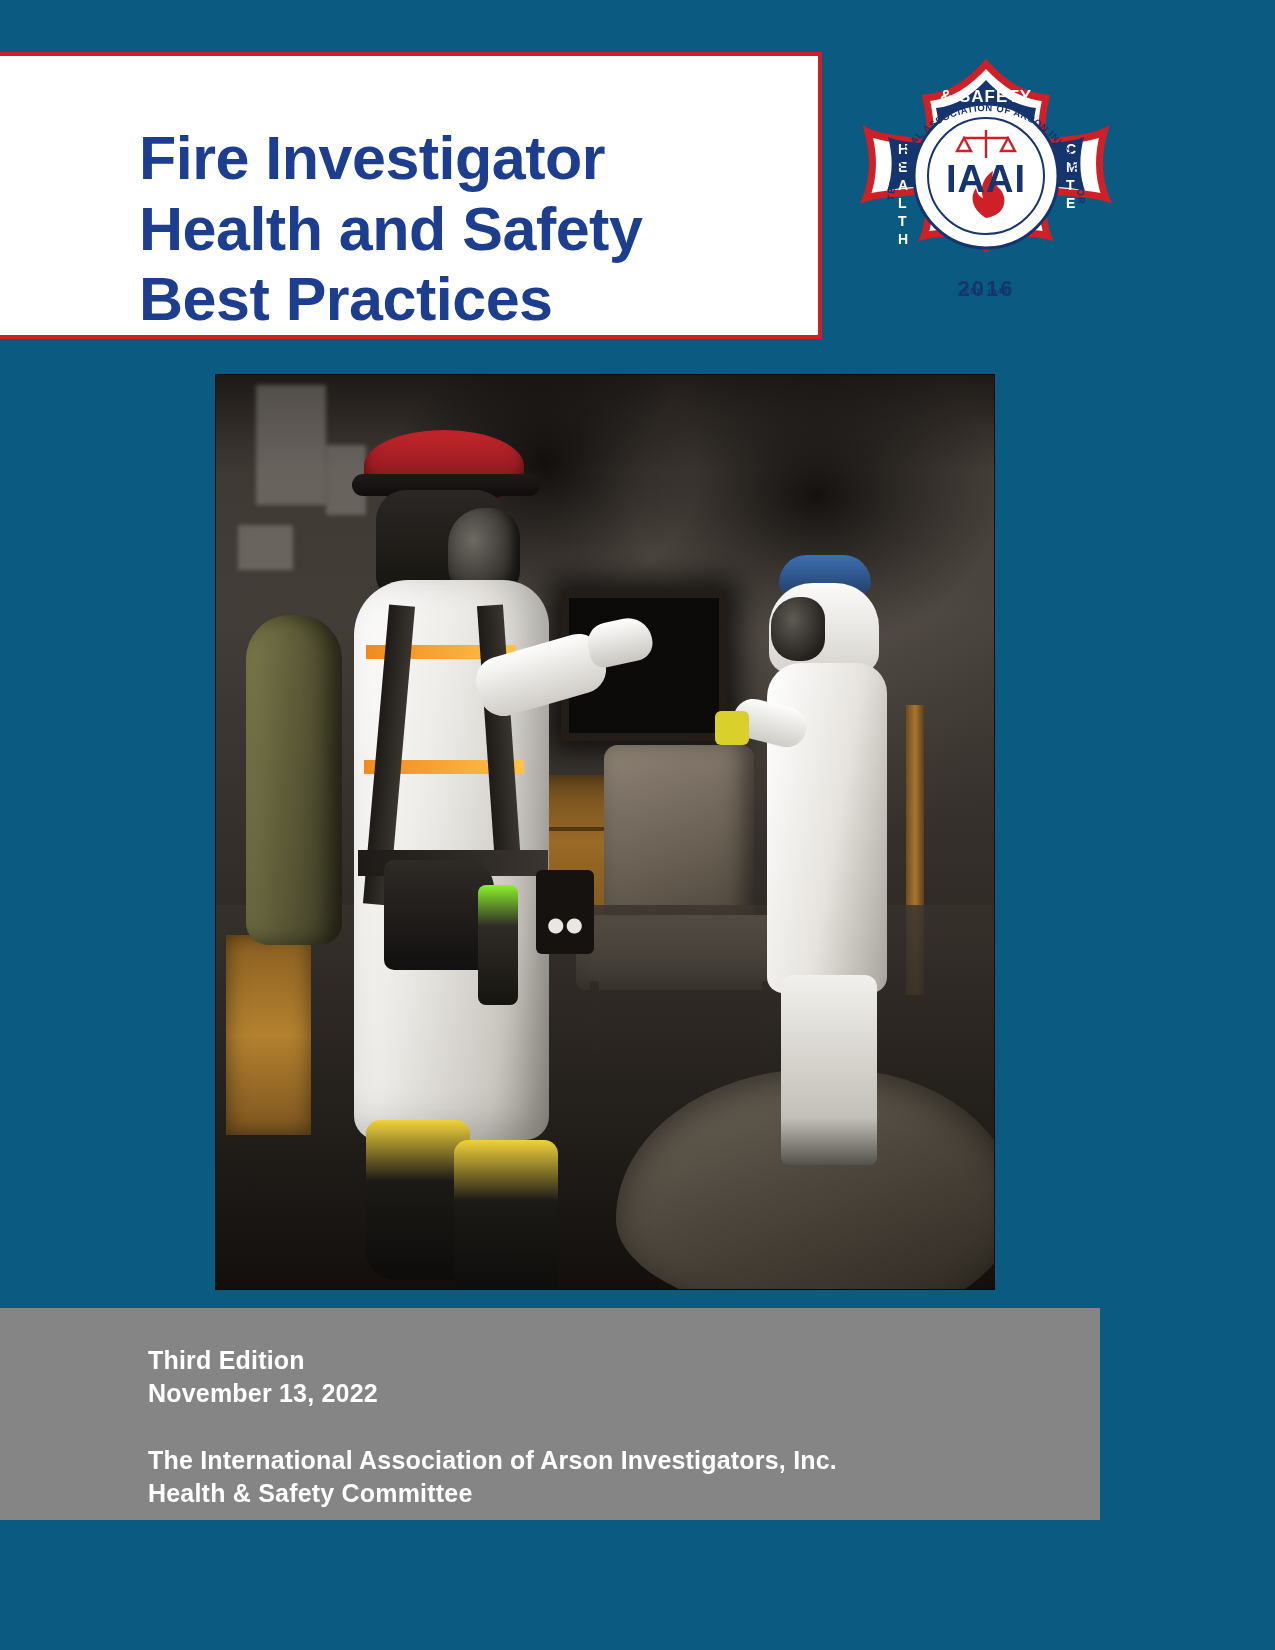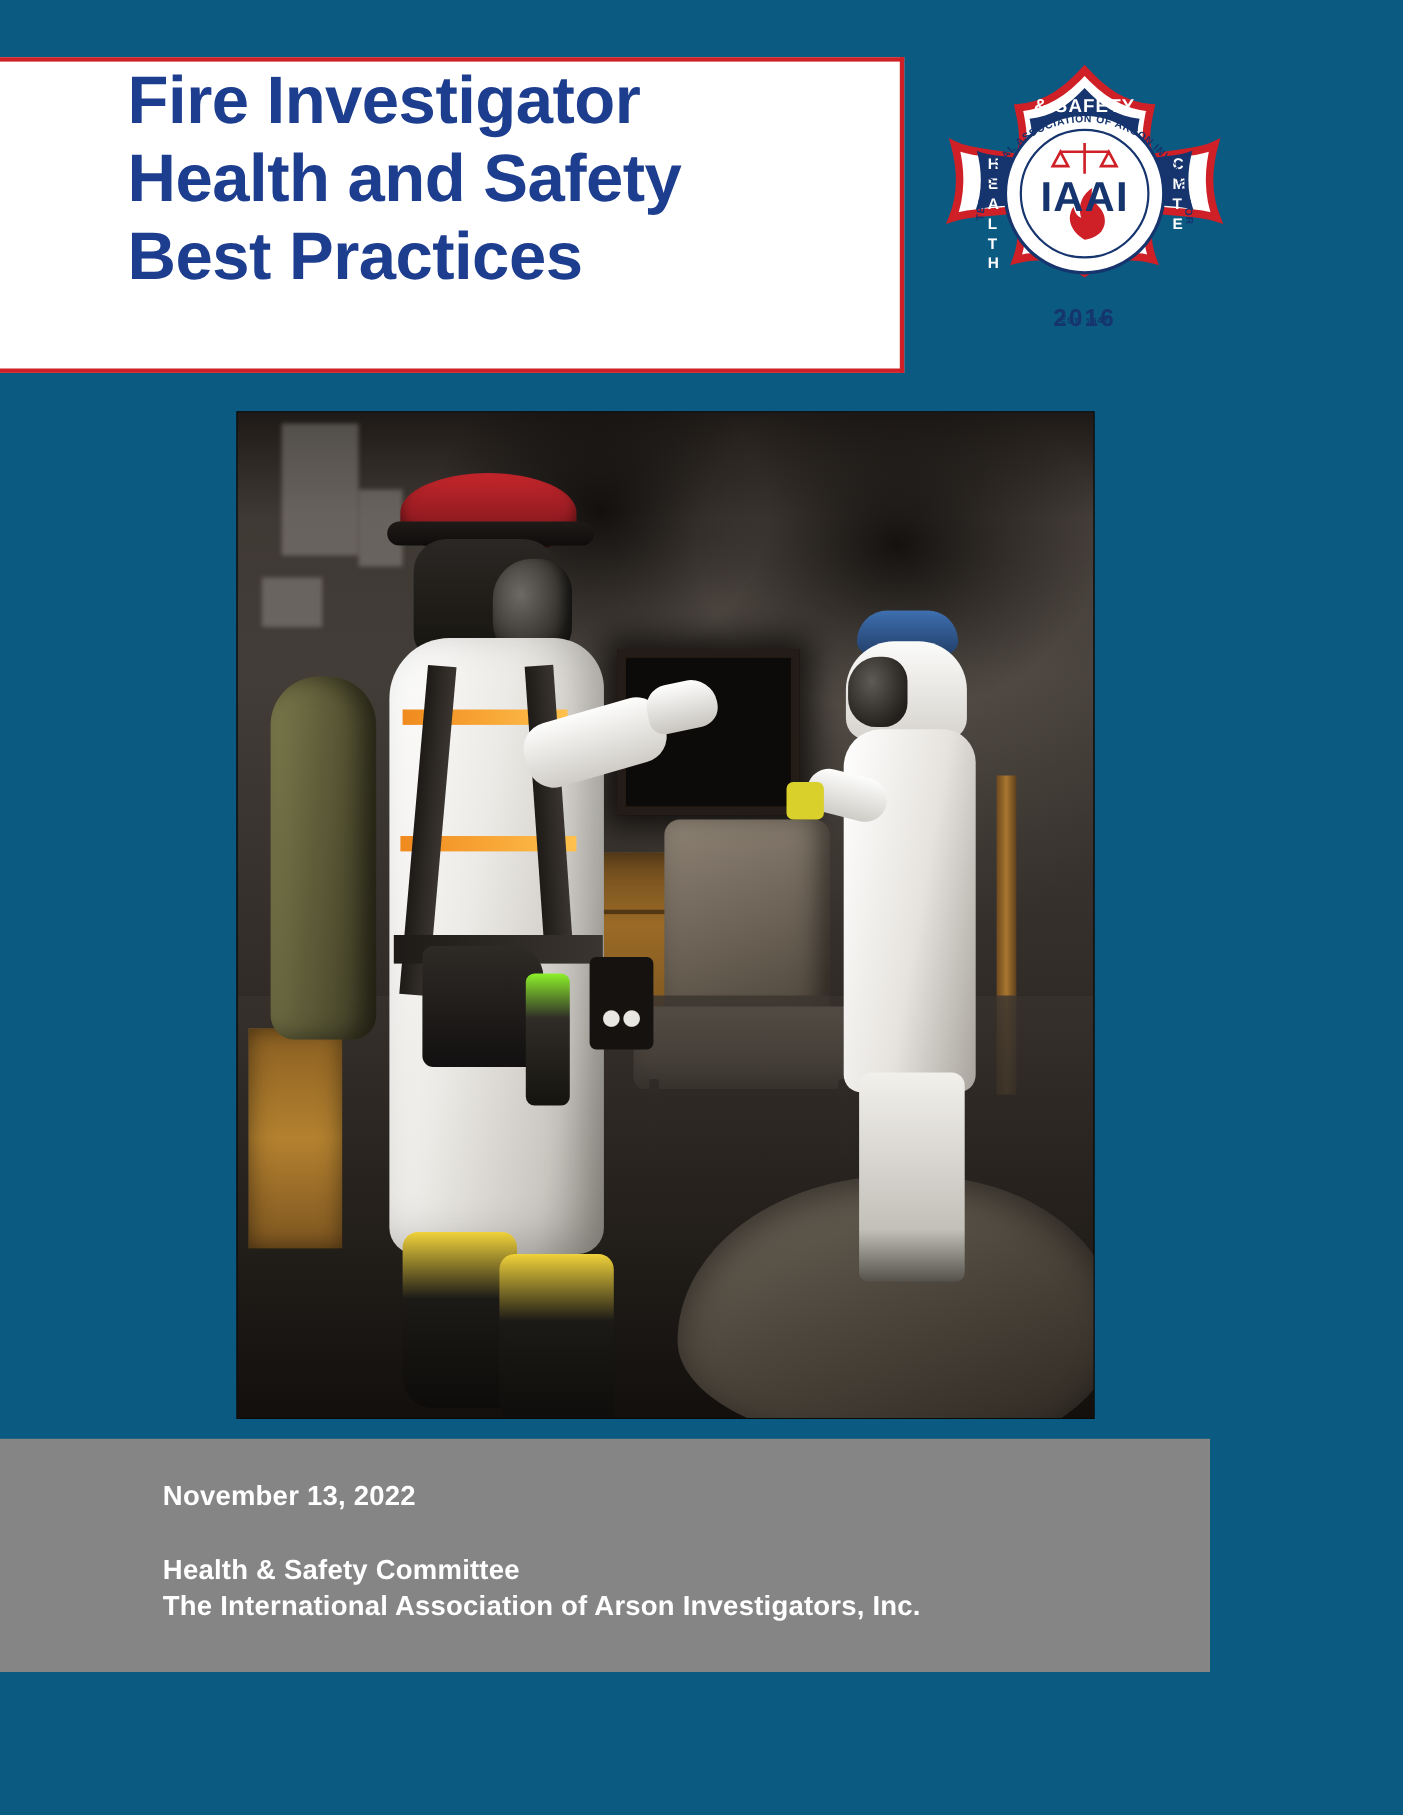--- a/index.html
+++ b/index.html
@@ -27,21 +27,22 @@
     position: absolute;
     left: 0;
     top: 52px;
     width: 822px;
     height: 287px;
     background: #ffffff;
     border: 4px solid #cf2027;
     border-left: none;
     box-sizing: border-box;
     display: flex;
-    align-items: flex-start;
+    align-items: flex-end;
+    padding-left: 23px;
   }
   .title-text {
     color: #1d3d8f;
     font-size: 61px;
     font-weight: bold;
     line-height: 1.16;
     letter-spacing: -0.5px;
     padding-left: 116px;
     padding-right: 20px;
     white-space: pre-line;
@@ -429,20 +430,21 @@
         <div class="i1-pouch"></div>
         <div class="i1-radio"></div>
         <div class="i1-monitor"></div>
         <div class="i1-boot" style="left:30px;  top:690px;"></div>
         <div class="i1-boot" style="left:118px; top:710px;"></div>
       </div>
     </div>
   </div>
 
   <div class="credit-band">
+    <div class="credit-line">Third Edition</div>
     <div class="credit-line">November 13, 2022</div>
     <div class="credit-group-2">
+      <div class="credit-line">The International Association of Arson Investigators, Inc.</div>
       <div class="credit-line">Health &amp; Safety Committee</div>
-      <div class="credit-line">The International Association of Arson Investigators, Inc.</div>
     </div>
   </div>
 
 </div>
 
 </body></html>

